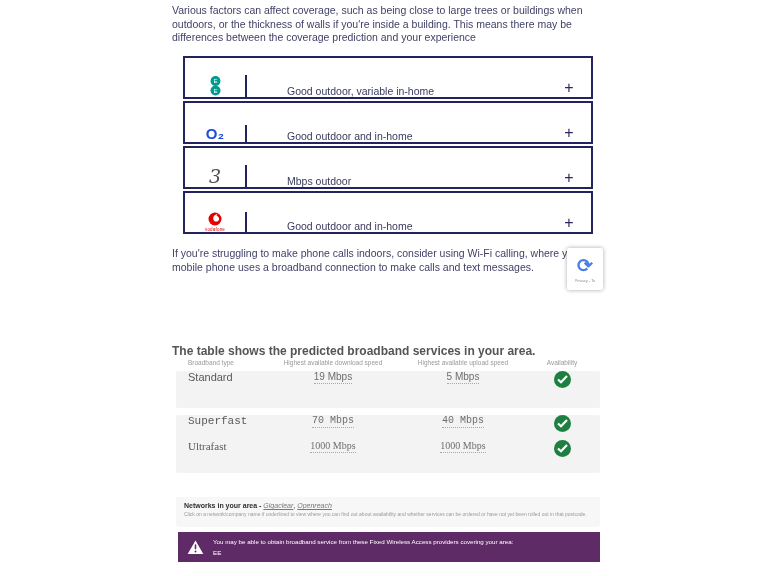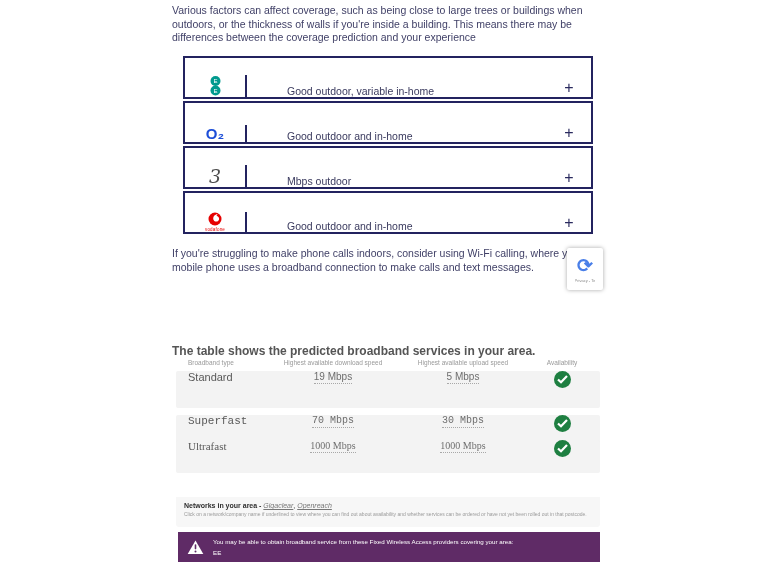--- a/index.html
+++ b/index.html
@@ -176,21 +176,21 @@
         <svg width="11" height="9" viewBox="0 0 11 9">
             <path d="M1 4.5 L4 7.3 L10 1" stroke="#ffffff" stroke-width="2.2" fill="none"></path>
           </svg>
       </div>
     </div>
   </div>
 
   <div class="bb-row bb-row-1">
     <div class="c-type">Superfast</div>
     <div class="c-down"><span class="speed-u">70 Mbps</span></div>
-    <div class="c-up"><span class="speed-u">30 Mbps</span></div>
+    <div class="c-up"><span class="speed-u">40 Mbps</span></div>
     <div class="c-avail">
       <div class="check">
         <svg width="11" height="9" viewBox="0 0 11 9">
             <path d="M1 4.5 L4 7.3 L10 1" stroke="#ffffff" stroke-width="2.2" fill="none"></path>
           </svg>
       </div>
     </div>
   </div>
 
   <div class="bb-row bb-row-2">

